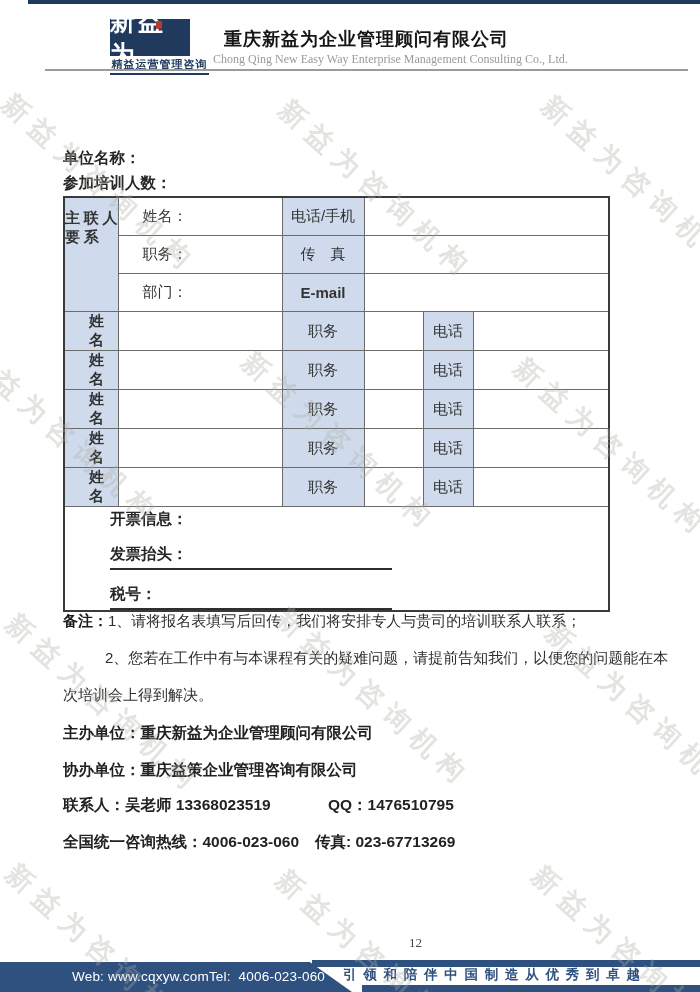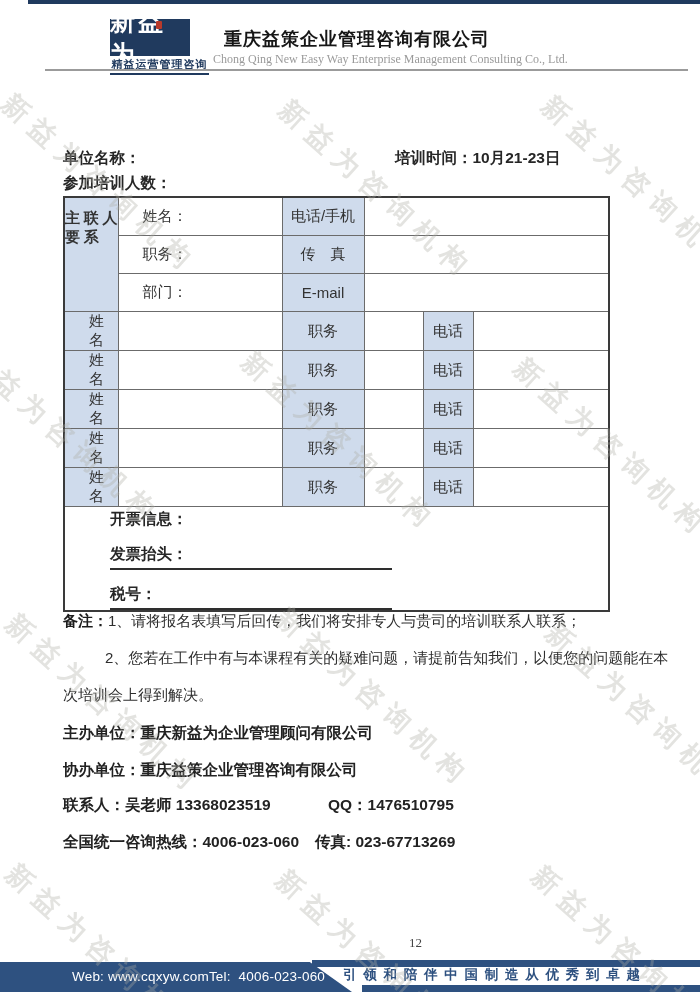--- a/index.html
+++ b/index.html
@@ -30,21 +30,21 @@
   .title{position:absolute;left:0;top:93px;width:700px;text-align:center;margin:0;
          font-size:27px;font-weight:bold;color:#141414;letter-spacing:.5px;z-index:1;}
   .fld{position:absolute;font-size:15.5px;font-weight:bold;color:#262626;z-index:1;}
 
   
   table.reg{position:absolute;left:63px;top:196px;width:545px;border-collapse:collapse;
             table-layout:fixed;font-size:15px;color:#333;z-index:1;border:2px solid #3a3a3a;}
   table.reg td{border:1px solid #6b6b6b;height:37px;padding:0 0 0 24px;background:#fff;overflow:hidden;}
   table.reg td.blue{background:#cfdbec;}
   table.reg td.center{text-align:center;padding:0;}
-  table.reg td.bold{font-weight:normal;margin-left:48px;}
+  table.reg td.bold{font-weight:bold;margin-left:48px;}
   .col1-stack{display:flex;flex-direction:row;justify-content:space-between;height:92px;
               padding:6px 0;text-align:left;font-weight:bold;}
   td.invoice{height:110px;vertical-align:top;padding:8px 14px;}
   .inv-line{font-weight:bold;font-size:15.5px;color:#262626;margin-top:14px;margin-left:21px;}
   .inv-line:first-child{margin-top:2px;}
   .uline{display:inline-block;width:282px;border-bottom:2px solid #2e2e2e;padding-bottom:3px;}
 
   
   .note{position:absolute;font-size:15px;color:#2e2e2e;z-index:1;white-space:nowrap;}
   .note .b{font-weight:bold;color:#1d1d1d;}
@@ -79,26 +79,25 @@
   <span class="wm" style="left:22px;top:856px">新益为咨询机构</span>
   <span class="wm" style="left:292px;top:862px">新益为咨询机构</span>
   <span class="wm" style="left:548px;top:858px">新益为咨询机构</span>
 
   <div class="topbar"></div>
   <div class="logo-box">
     <span>新益为</span>
     <span class="logo-accent"></span>
   </div>
   <div class="logo-tagline">精益运营管理咨询</div>
-  <div class="company-cn">重庆益策企业管理咨询有限公司</div>
+  <div class="company-cn">重庆新益为企业管理顾问有限公司</div>
   <div class="company-en">Chong Qing New Easy Way Enterprise Management Consulting Co., Ltd.</div>
   <div class="header-divider"></div>
 
   <div class="fld" style="left:63px;top:148px">单位名称：</div>
-  <div class="fld" style="left:395px;top:148px">培训时间：10月21-23日</div>
   <div class="fld" style="left:63px;top:173px">参加培训人数：</div>
 
   <table class="reg">
     <colgroup>
       <col style="width:54px">
         <col style="width:164px">
         <col style="width:82px">
       <col style="width:59px">
         <col style="width:50px">
         <col style="width:136px">

